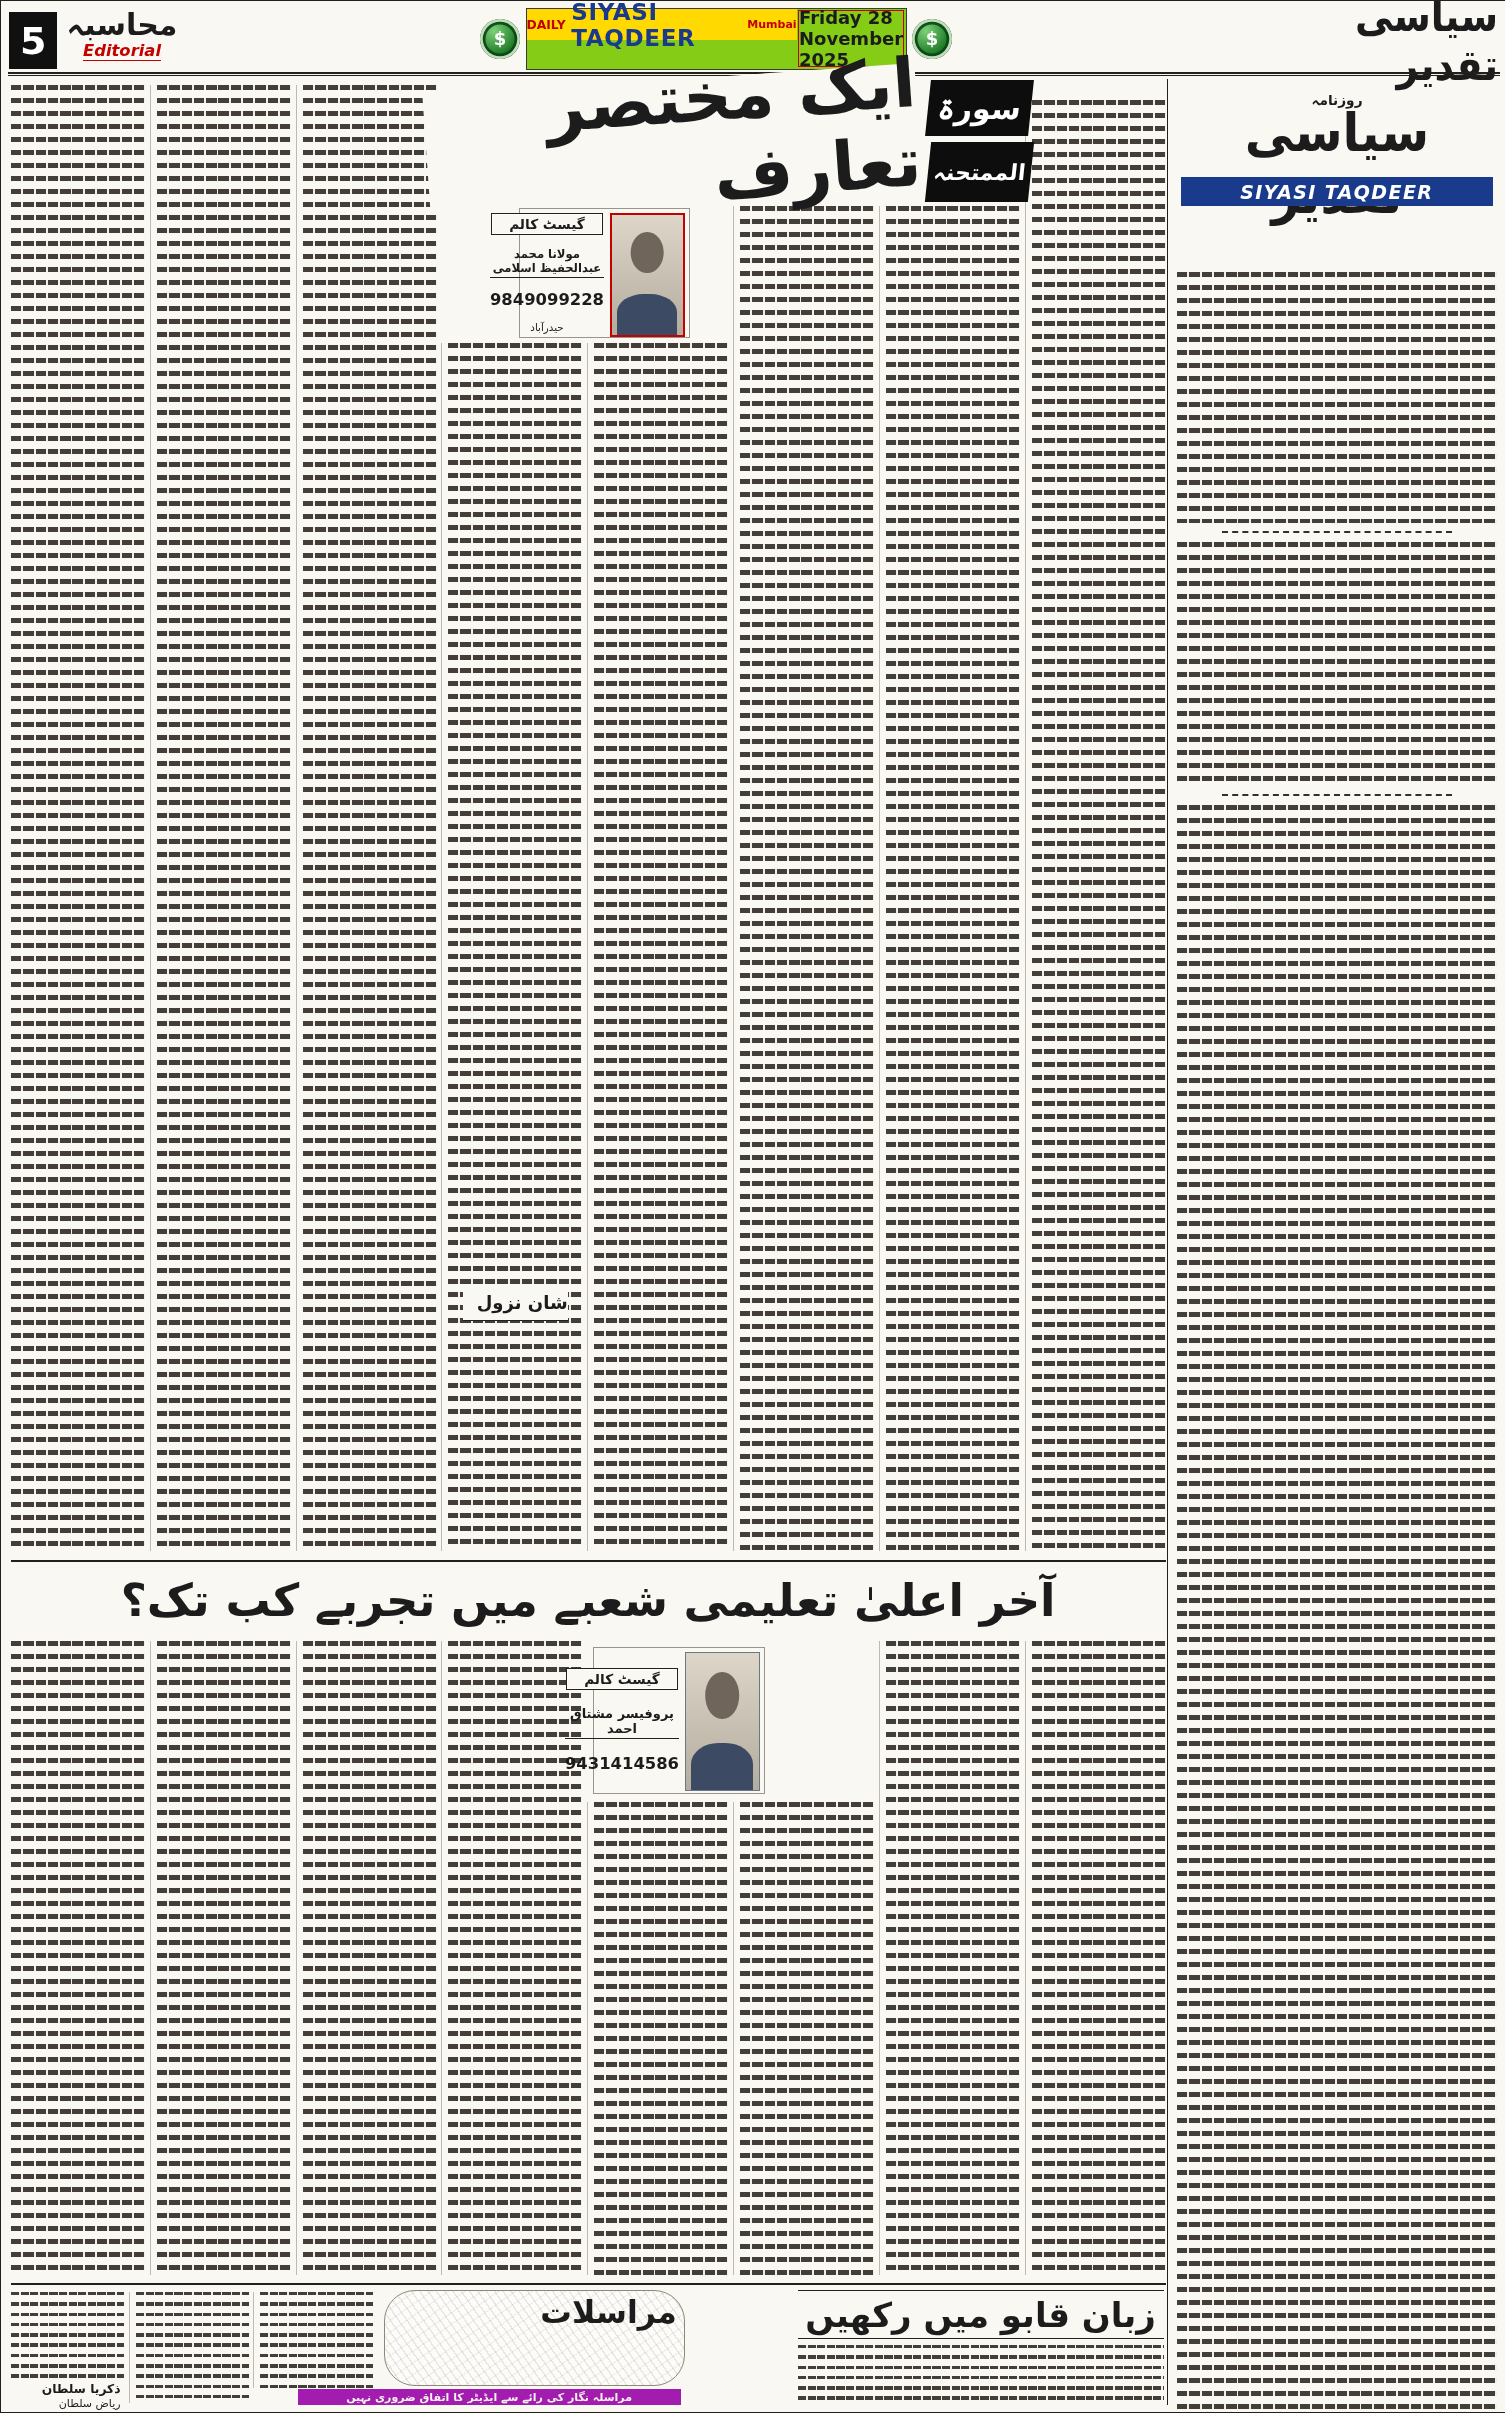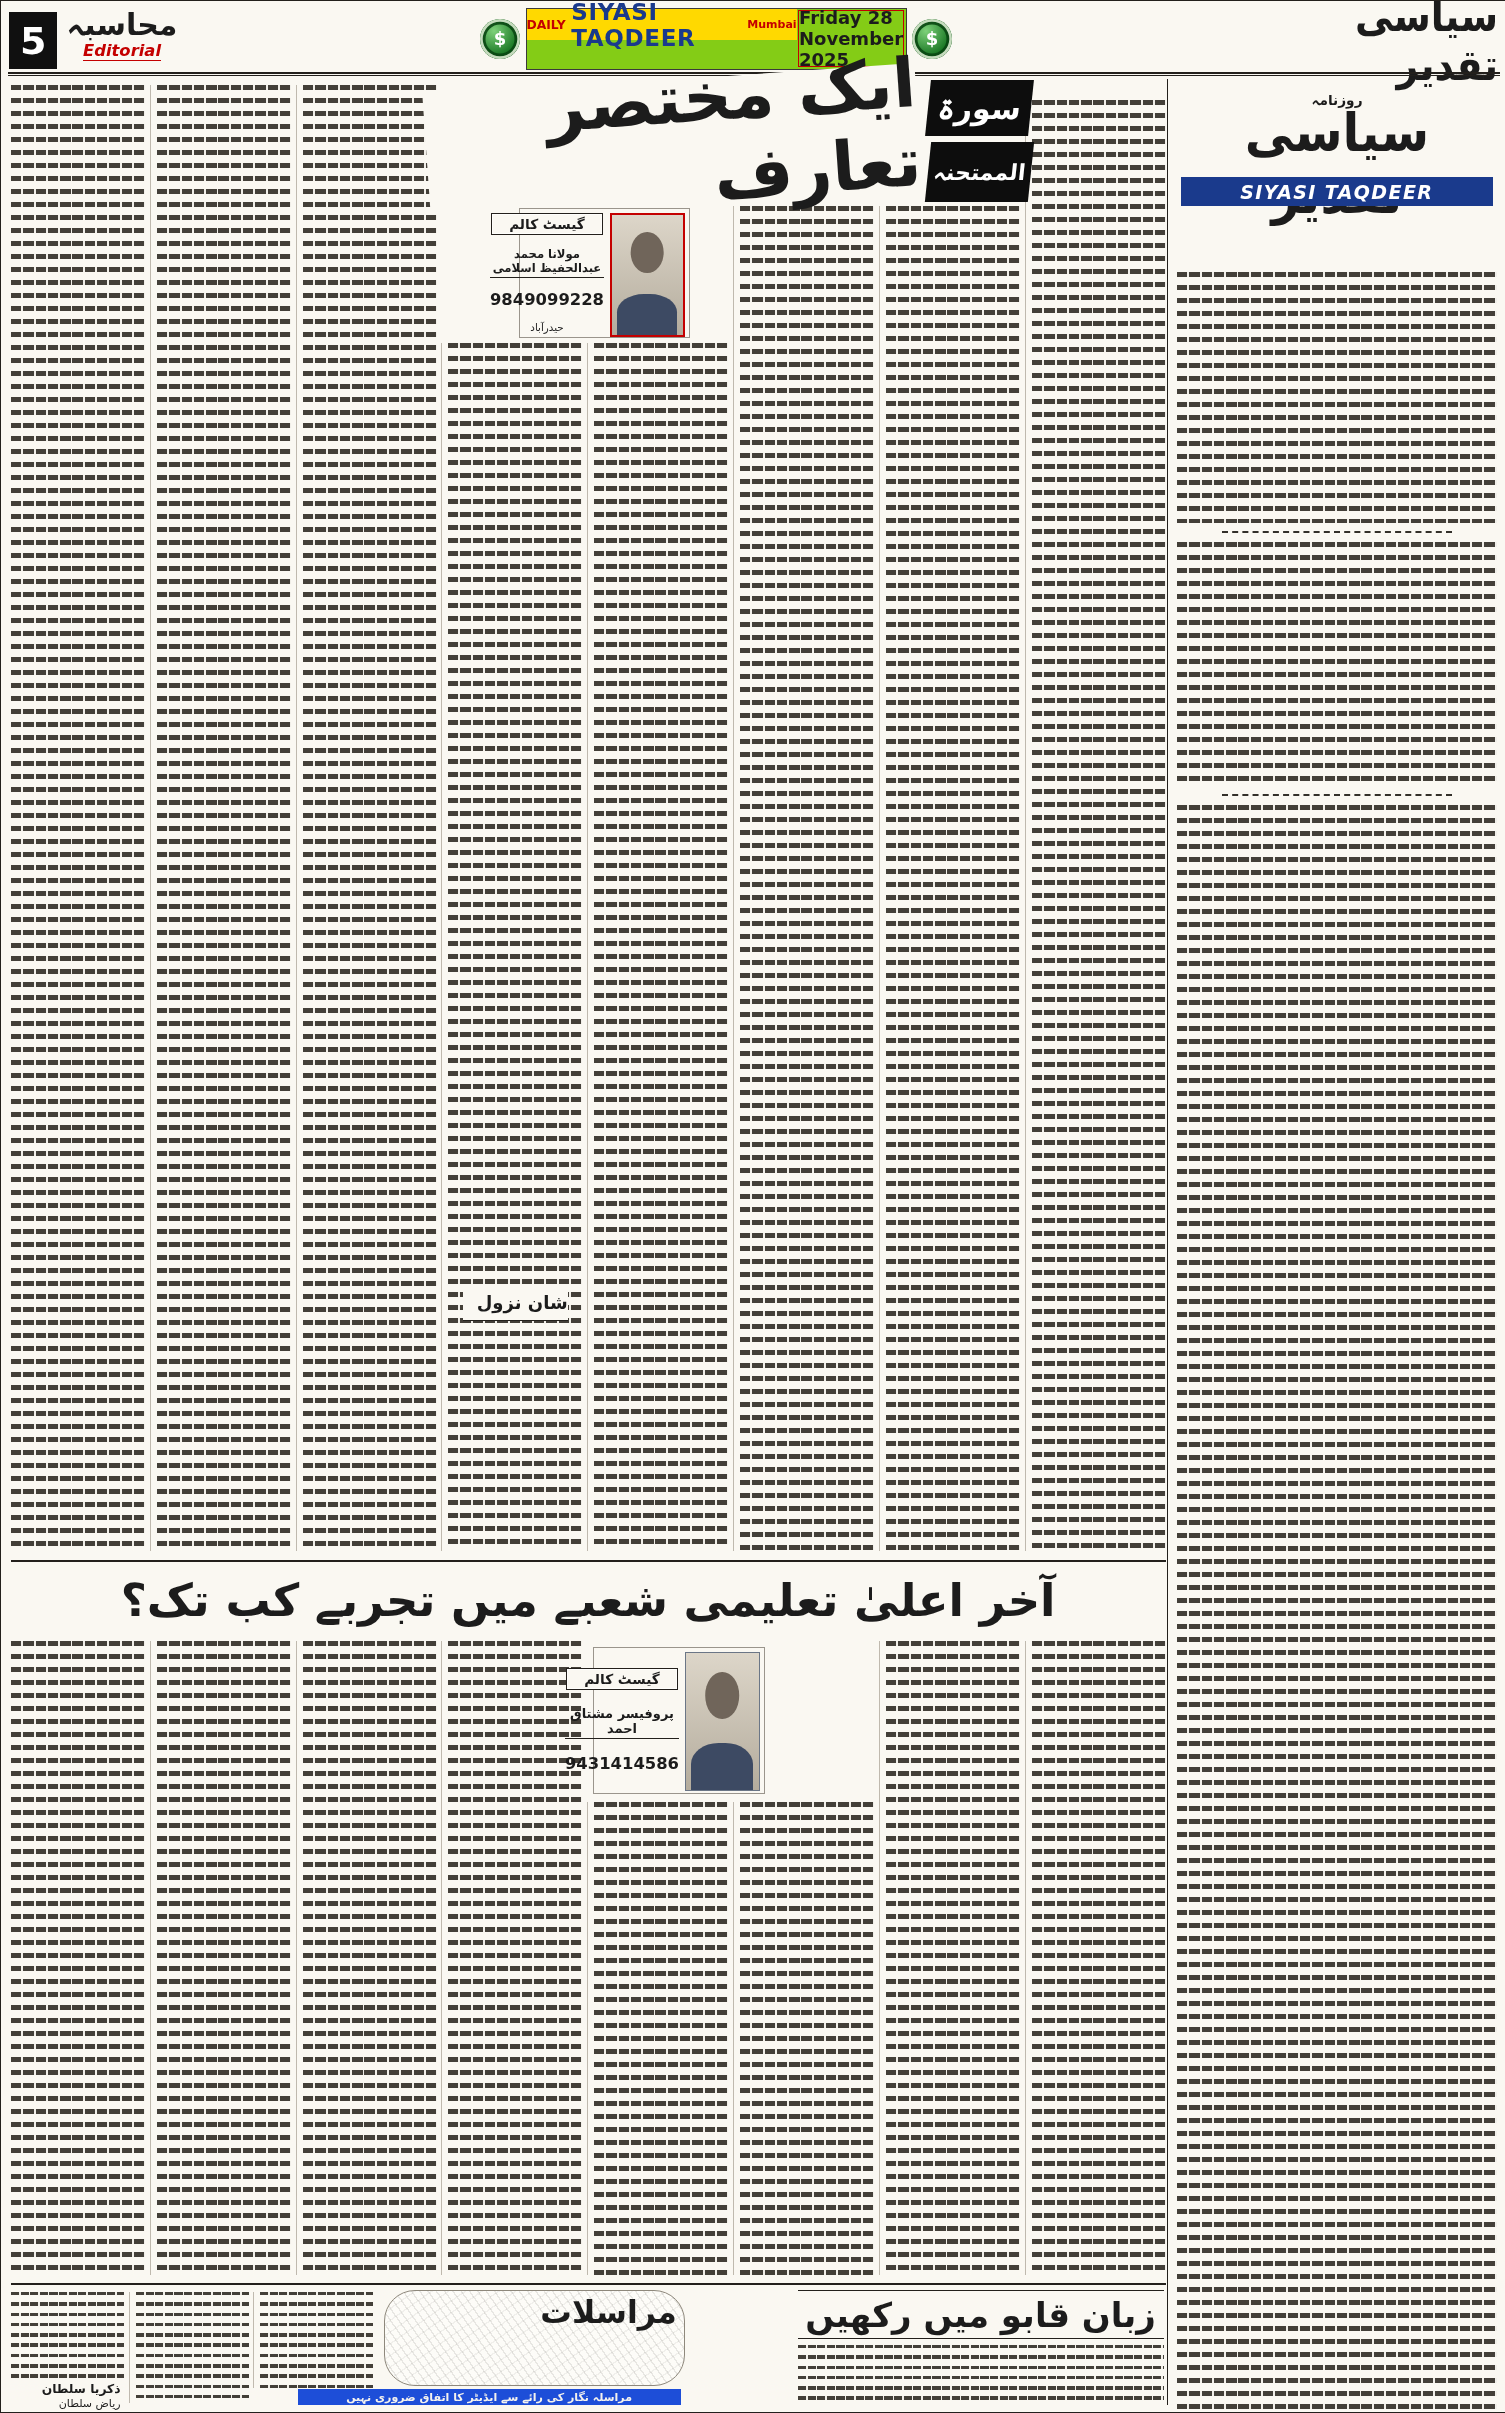--- a/index.html
+++ b/index.html
@@ -27,21 +27,21 @@
   .coin{width:40px;height:40px;border-radius:50%;
         background:radial-gradient(circle at 35% 30%, #7ed17a, #1d7a27 62%, #0b4d14);
         box-shadow:inset 0 0 0 2.7px rgba(230,245,220,.85), inset 0 0 0 5.5px rgba(9,70,18,.9);
         display:flex;align-items:center;justify-content:center;
         color:#fff;font-weight:bold;font-size:18px;}
   .kicker-box{background:#0d0d0d;color:#fff;text-align:center;font-weight:bold;
         transform:skewX(-6deg);display:flex;align-items:center;justify-content:center;}
   .guest-box{border:1.4px solid #23201c;box-shadow:0 0 0 0.7px #fff inset;
         font-weight:bold;text-align:center;padding:2.1px 4.1px;background:#faf8f2;}
   .dash-sep{border-top:2.1px dashed #33302a;}
-  .note-bar{background:#1d4ed8;color:#f5f3ee;display:flex;align-items:center;justify-content:center;
+  .note-bar{background:#a21caf;color:#f5f3ee;display:flex;align-items:center;justify-content:center;
         font-size:11px;font-weight:bold;}
   .sketch{border:0.7px solid #8e887c;background:
         repeating-linear-gradient(55deg, rgba(45,42,36,.10) 0 1.4px, transparent 1.4px 6.8px),
         repeating-linear-gradient(-35deg, rgba(45,42,36,.06) 0 1.4px, transparent 1.4px 9.6px),
         #fdfcf8;}
 </style>
 </head>
 <body>
 
 <div class="page">

